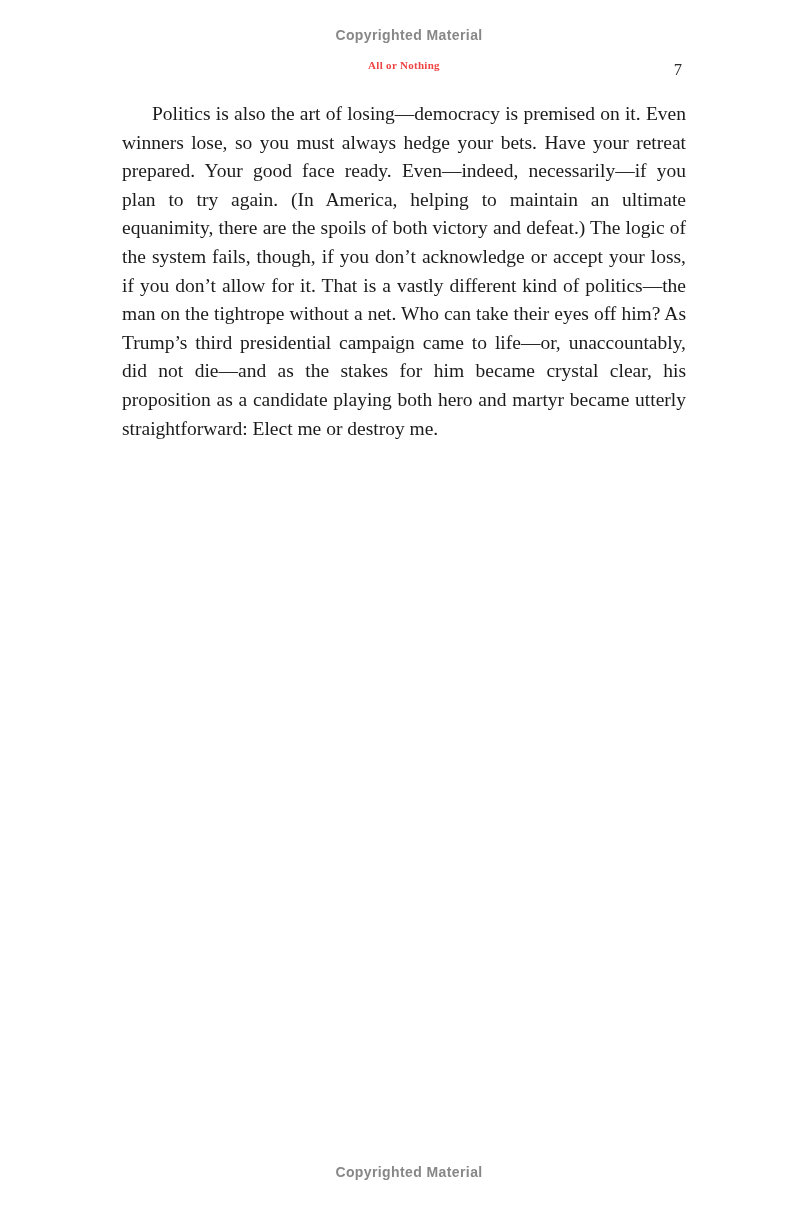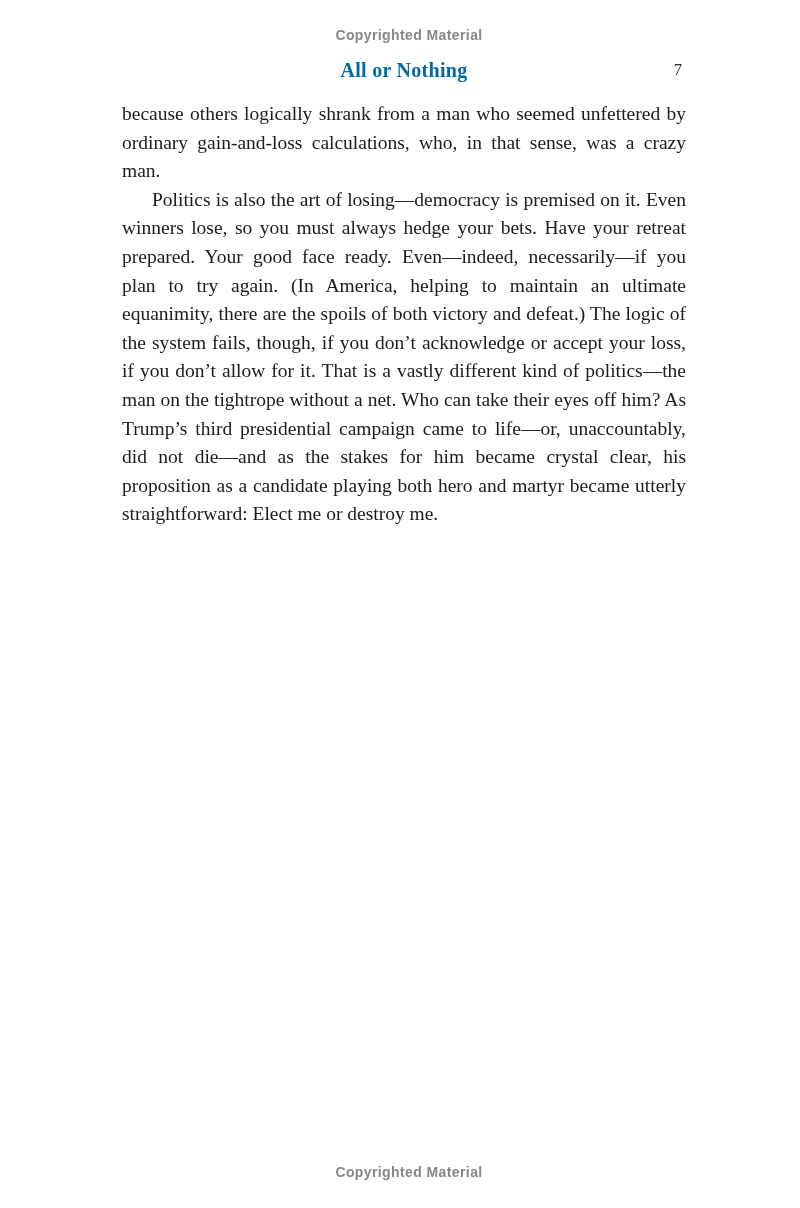--- a/index.html
+++ b/index.html
@@ -39,23 +39,23 @@
     top: 59px;
     left: 122px;
     width: 564px;
     height: 24px;
   }
   .running-head {
     display: block;
     text-align: center;
     font-family: "Liberation Serif", serif;
     font-weight: bold;
-    font-size: 20px;
+    font-size: 11px;
     letter-spacing: 0.3px;
-    color: #0369a1;
+    color: #ef4444;
   }
   .page-number {
     position: absolute;
     right: 4px;
     top: 1px;
     font-family: "Liberation Serif", serif;
     font-weight: normal;
     font-size: 16.5px;
     color: #2b2b2b;
   }
@@ -85,19 +85,18 @@
 <div class="book-page">
 
   <div class="copyright-notice copyright-top">Copyrighted Material</div>
 
   <div class="page-header">
     <span class="running-head">All or Nothing</span>
     <span class="page-number">7</span>
   </div>
 
   <div class="body-text">
-    <p class="para-flush">because others logically shrank from a man who seemed unfettered by ordinary gain-and-loss calculations, who, in that sense, was a crazy man.</p>
     <p class="para-indent">Politics is also the art of losing—democracy is premised on it. Even winners lose, so you must always hedge your bets. Have your retreat prepared. Your good face ready. Even—indeed, necessarily—if you plan to try again. (In America, helping to maintain an ultimate equanimity, there are the spoils of both victory and defeat.) The logic of the system fails, though, if you don’t acknowledge or accept your loss, if you don’t allow for it. That is a vastly different kind of politics—the man on the tightrope without a net. Who can take their eyes off him? As Trump’s third presidential campaign came to life—or, unaccountably, did not die—and as the stakes for him became crystal clear, his proposition as a candidate playing both hero and martyr became utterly straightforward: Elect me or destroy me.</p>
   </div>
 
   <div class="copyright-notice copyright-bottom">Copyrighted Material</div>
 
 </div>
 
 </body></html>

